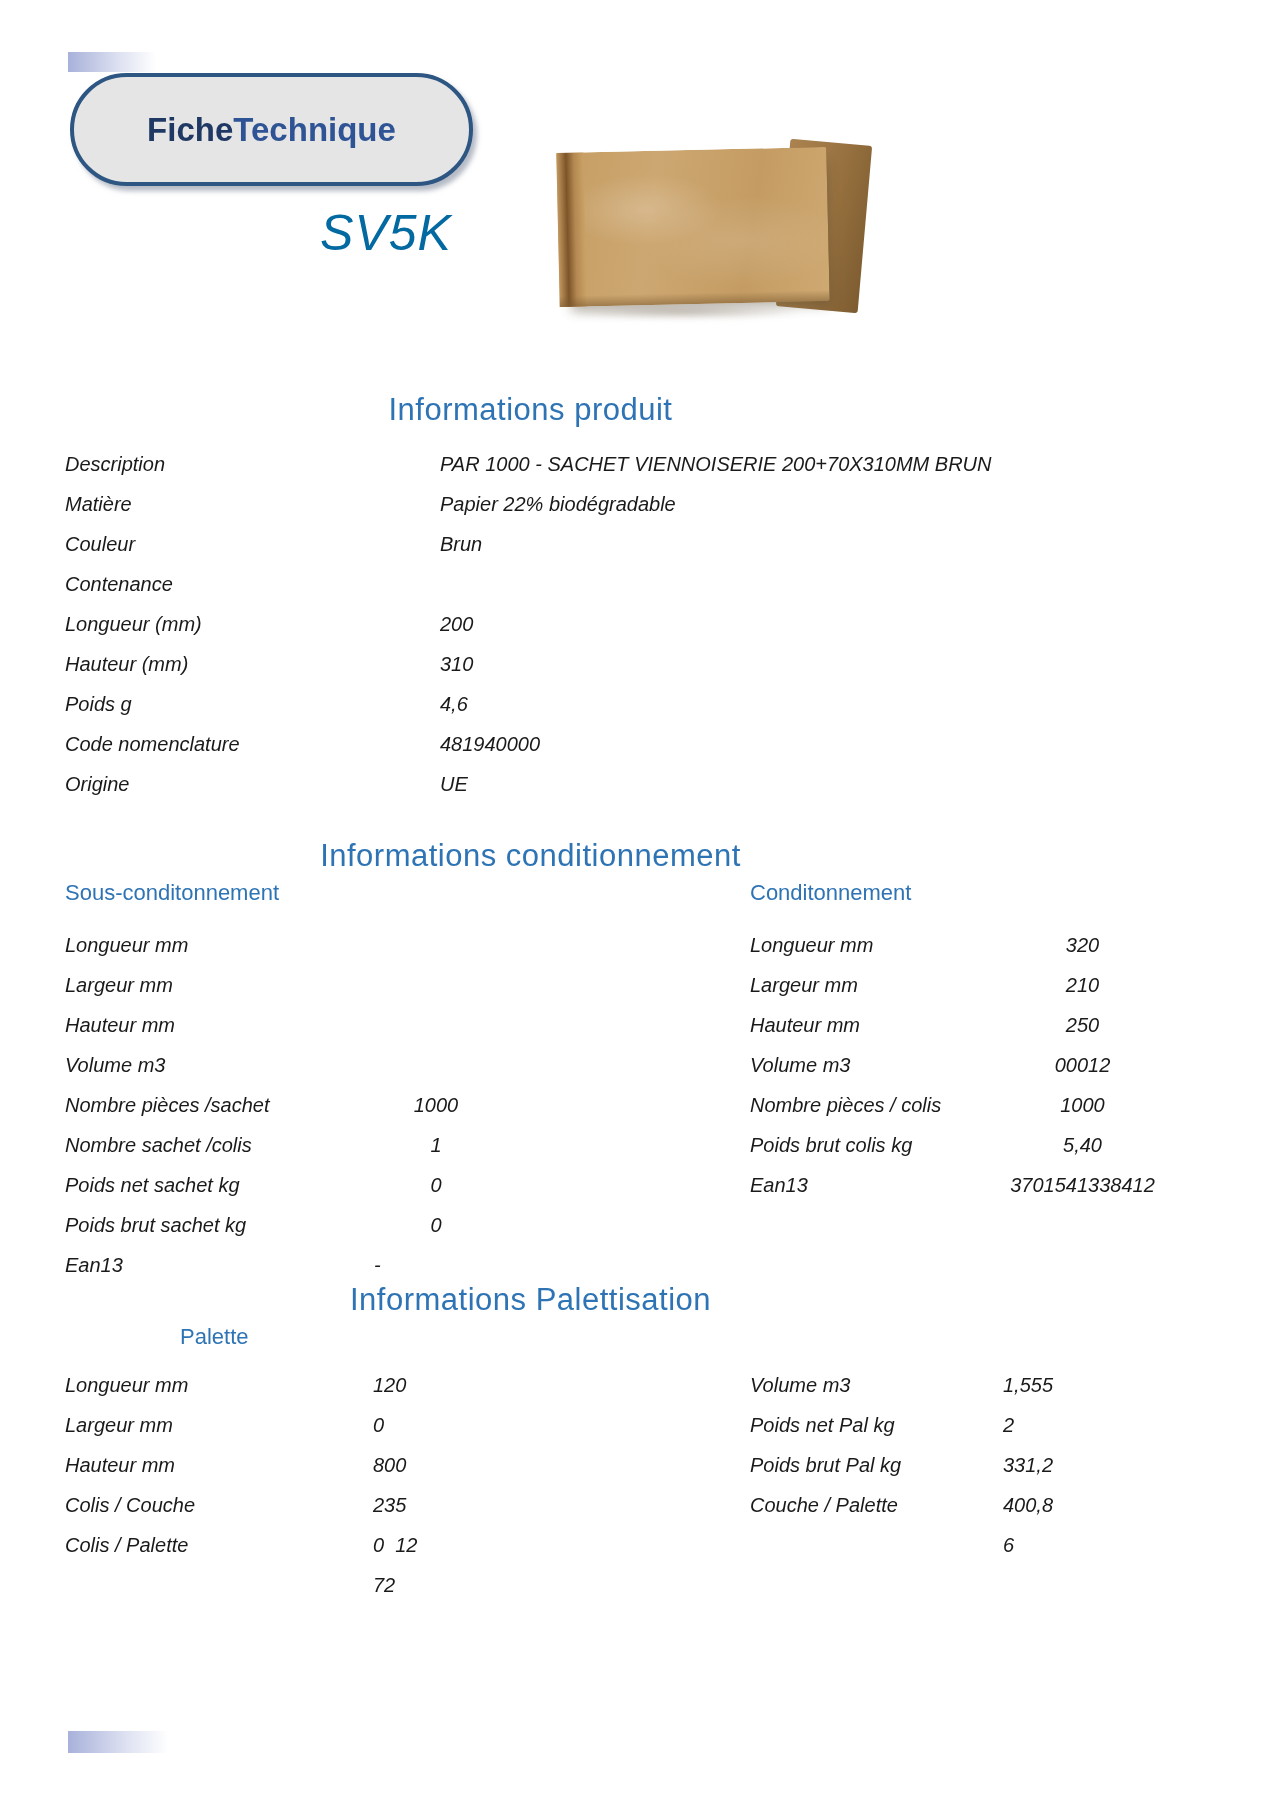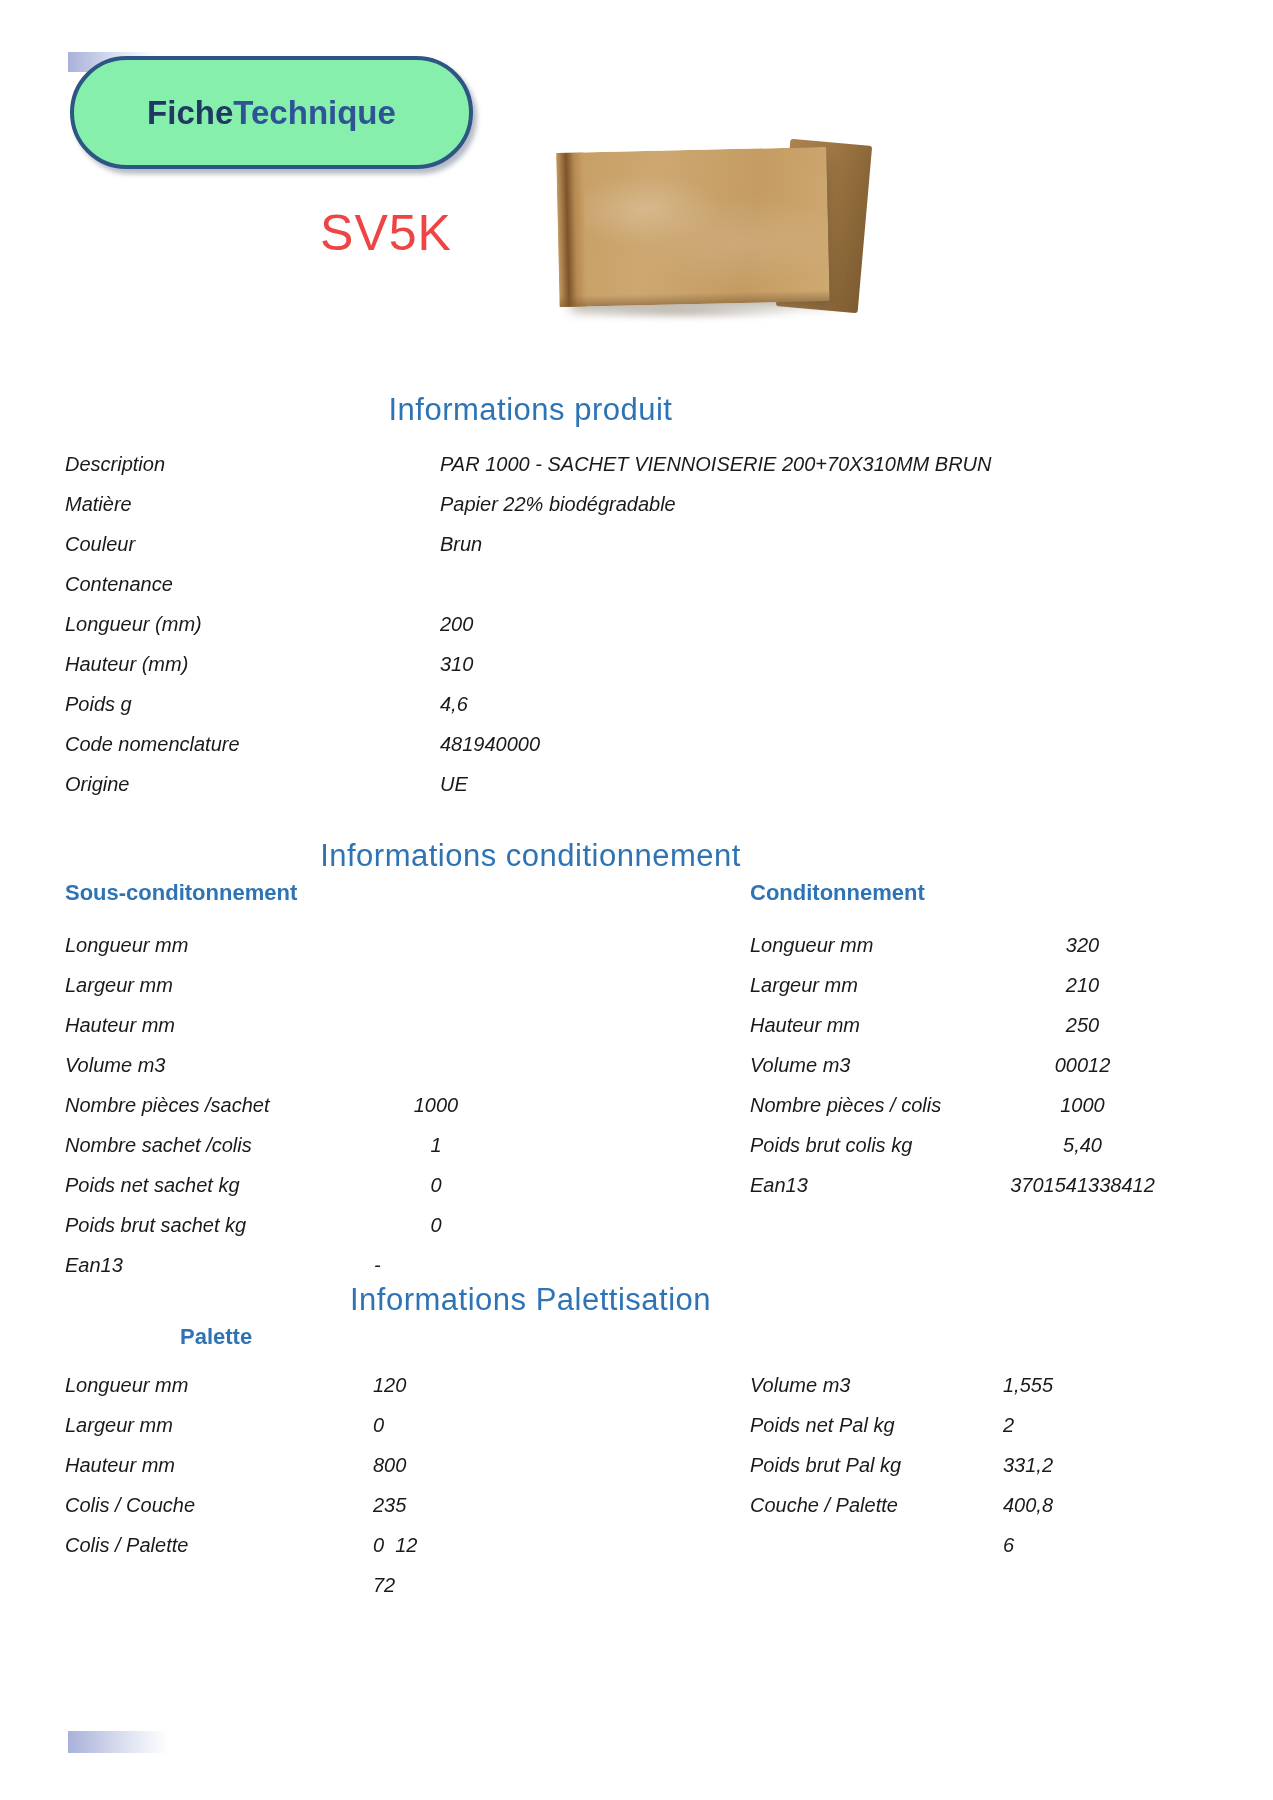--- a/index.html
+++ b/index.html
@@ -7,32 +7,32 @@
     width:1273px;height:1800px;position:relative;background:#ffffff;
     font-family:"Liberation Sans", sans-serif;color:#1a1a1a;overflow:hidden;
   }
   
   .accent-bar{position:absolute;background:linear-gradient(to right,#a8b1da 0%,#dfe3f2 60%,#ffffff 100%);}
   #topbar{left:68px;top:52px;width:88px;height:20px;}
   #bottombar{left:68px;top:1731px;width:100px;height:22px;}
 
   
   .pill{
-    position:absolute;left:70px;top:56px;width:395px;height:105px;
-    border:4px solid #2d5683;border-radius:60px;background:#86efac;
+    position:absolute;left:70px;top:73px;width:395px;height:105px;
+    border:4px solid #2d5683;border-radius:60px;background:#e5e5e5;
     box-shadow:4px 5px 5px rgba(120,130,150,.55);
     display:flex;align-items:center;justify-content:center;gap:0;
   }
   .pill .w1{font-weight:bold;font-size:33px;color:#1f3864;}
   .pill .w2{font-weight:bold;font-size:33px;color:#2f5496;}
 
   
   .sku{
     position:absolute;left:286px;top:208px;width:200px;text-align:center;
-    font-size:50px;font-weight:400;letter-spacing:1px;color:#ef4444;line-height:1;
+    font-size:50px;font-weight:400;letter-spacing:1px;color:#0369a1;line-height:1;font-style:italic;
   }
 
   
   .photo{position:absolute;left:488px;top:120px;width:380px;height:195px;}
   .bag-shadow{position:absolute;left:30px;bottom:-6px;width:330px;height:18px;
     background:radial-gradient(ellipse closest-side,rgba(120,105,85,.45),rgba(120,105,85,0) 75%);
     filter:blur(3px);}
   .bag-back{position:absolute;left:295px;top:22px;width:82px;height:168px;border-radius:3px;
     background:linear-gradient(100deg,#aa8350 0%,#96703e 55%,#7d5c31 100%);
     transform:rotate(5deg);}
@@ -47,21 +47,21 @@
     background:linear-gradient(to right,#c39960 0%,#7c5428 35%,#b58952 65%,#c9a166 100%);}
   .bag-bottomfold{position:absolute;left:0;right:0;bottom:0;height:11px;
     background:linear-gradient(to top,rgba(122,90,50,.55),rgba(122,90,50,0));}
 
   
   .h1{position:absolute;left:0;width:1061px;margin:0;text-align:center;
     font-size:31px;font-weight:400;letter-spacing:.5px;color:#2e74b5;line-height:1.15;}
   #h1-produit{top:392px;}
   #h1-cond{top:838px;}
   #h1-pal{top:1282px;}
-  .sub{position:absolute;margin:0;font-size:22px;font-weight:700;color:#2e74b5;}
+  .sub{position:absolute;margin:0;font-size:22px;font-weight:400;color:#2e74b5;}
   #sub-souscond{left:65px;top:880px;}
   #sub-cond{left:750px;top:880px;}
   #sub-palette{left:180px;top:1324px;}
 
   
   .tbl{position:absolute;}
   .trow{height:40px;display:flex;align-items:flex-end;font-size:20px;font-style:italic;}
   .lbl,.val{white-space:pre;}
   #tbl-produit{left:65px;top:436px;width:1160px;}
   #tbl-produit .lbl{width:375px;flex:none;}

